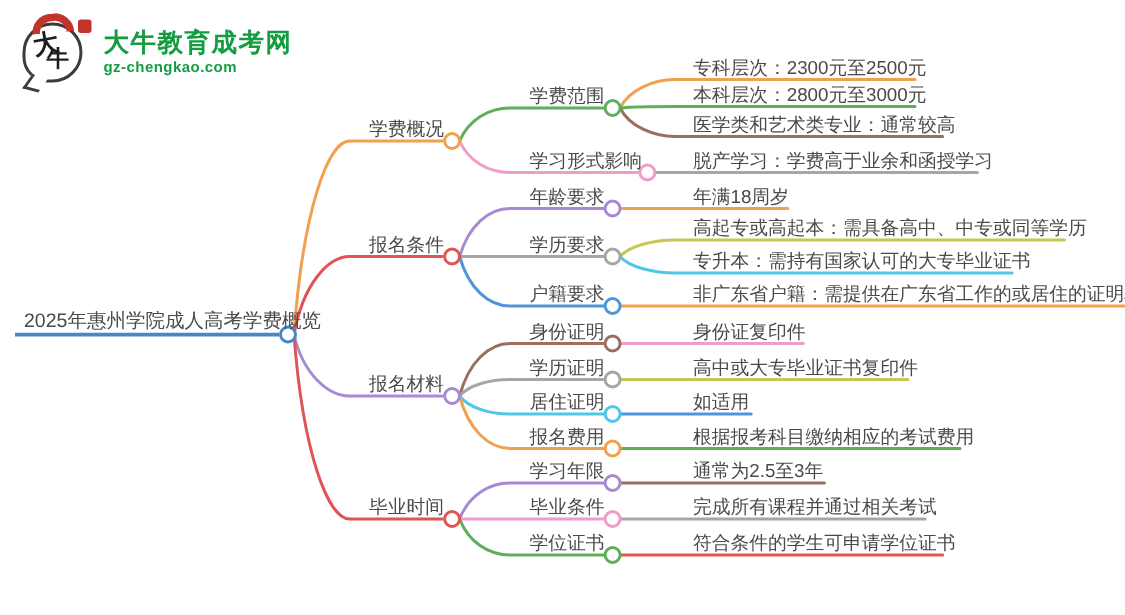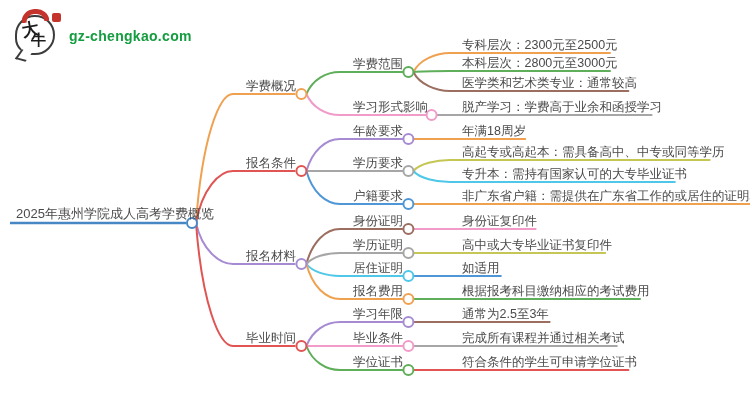--- a/index.html
+++ b/index.html
@@ -17,38 +17,39 @@
         border-left:2px solid #3c3c3c;border-bottom:2px solid #3c3c3c;
         transform:rotate(15deg) skew(-20deg);}
   .arc{position:absolute;top:-3px;left:7px;width:28px;height:13px;box-sizing:border-box;
        border:5px solid #c4342c;border-bottom:none;border-radius:14px 14px 0 0;
        transform:rotate(-5deg);}
   .seal{position:absolute;top:1px;right:-1px;width:9px;height:9px;background:#c4342c;border-radius:2px;}
   .c1{position:absolute;left:8px;top:9px;font-weight:bold;font-size:17px;color:#1d1d1d;
       transform:rotate(-10deg);line-height:1;}
   .c2{position:absolute;left:17px;top:20px;font-weight:bold;font-size:15px;color:#1d1d1d;line-height:1;}
   .logo-title{color:#149c40;font-weight:bold;font-size:17px;letter-spacing:1px;line-height:1.15;}
-  .logo-domain{color:#149c40;font-weight:bold;font-size:14px;margin-top:1px;letter-spacing:.3px;}
+  .logo-domain{color:#149c40;font-weight:bold;font-size:10px;margin-top:1px;letter-spacing:.3px;}
   
   #mindmap-svg{position:absolute;left:0;top:0;}
   #mindmap-svg text{fill:#4a4a4a;font-family:"Liberation Sans","DejaVu Sans",sans-serif;}
 </style>
 </head>
 <body>
 
 <div class="logo">
   <div class="logo-icon">
     <div class="bubble"></div>
     <div class="tail"></div>
     <div class="arc"></div>
     <div class="seal"></div>
     <span class="c1">大</span>
     <span class="c2">牛</span>
   </div>
   <div class="logo-text">
+    <div class="logo-title">大牛教育成考网</div>
     <div class="logo-domain">gz-chengkao.com</div>
   </div>
 </div>
 
 <svg id="mindmap-svg" width="750" height="410" viewBox="0 0 750 410" xmlns="http://www.w3.org/2000/svg">
     <g>
       <path d="M 10 223 H 186" fill="none" stroke="#4787C4" stroke-width="2.5"></path>
       <path d="M 196 223 C 202 139.14999999999998, 219 94, 233 94" fill="none" stroke="#F0A150" stroke-width="2" stroke-linecap="round"></path>
       <path d="M 233 94 H 295.4" fill="none" stroke="#F0A150" stroke-width="2"></path>
       <path d="M 306.4 94 C 312.4 79.7, 326 72, 340 72 L 402.4 72" fill="none" stroke="#5FAE5A" stroke-width="2" stroke-linecap="round"></path>

